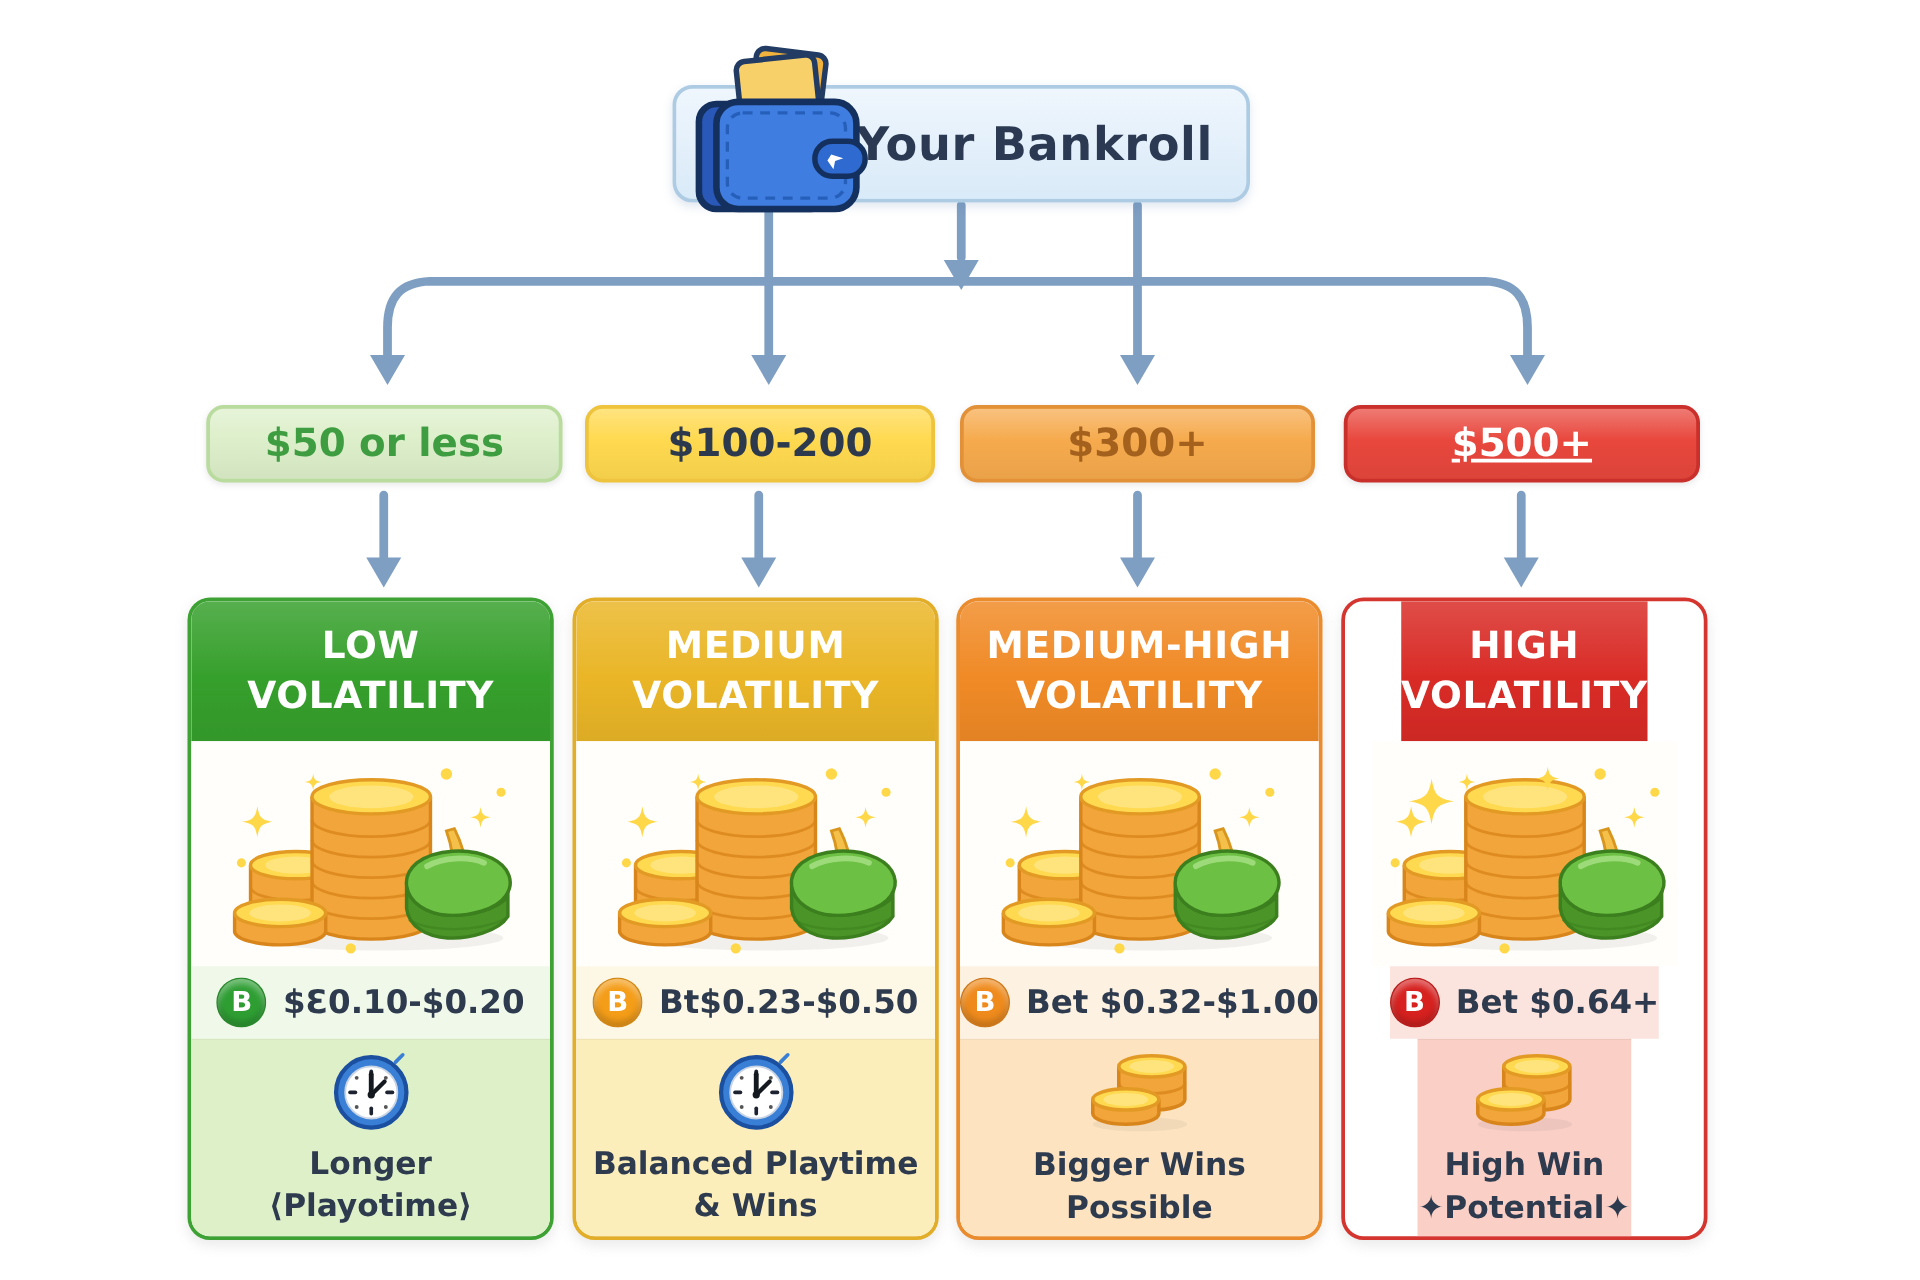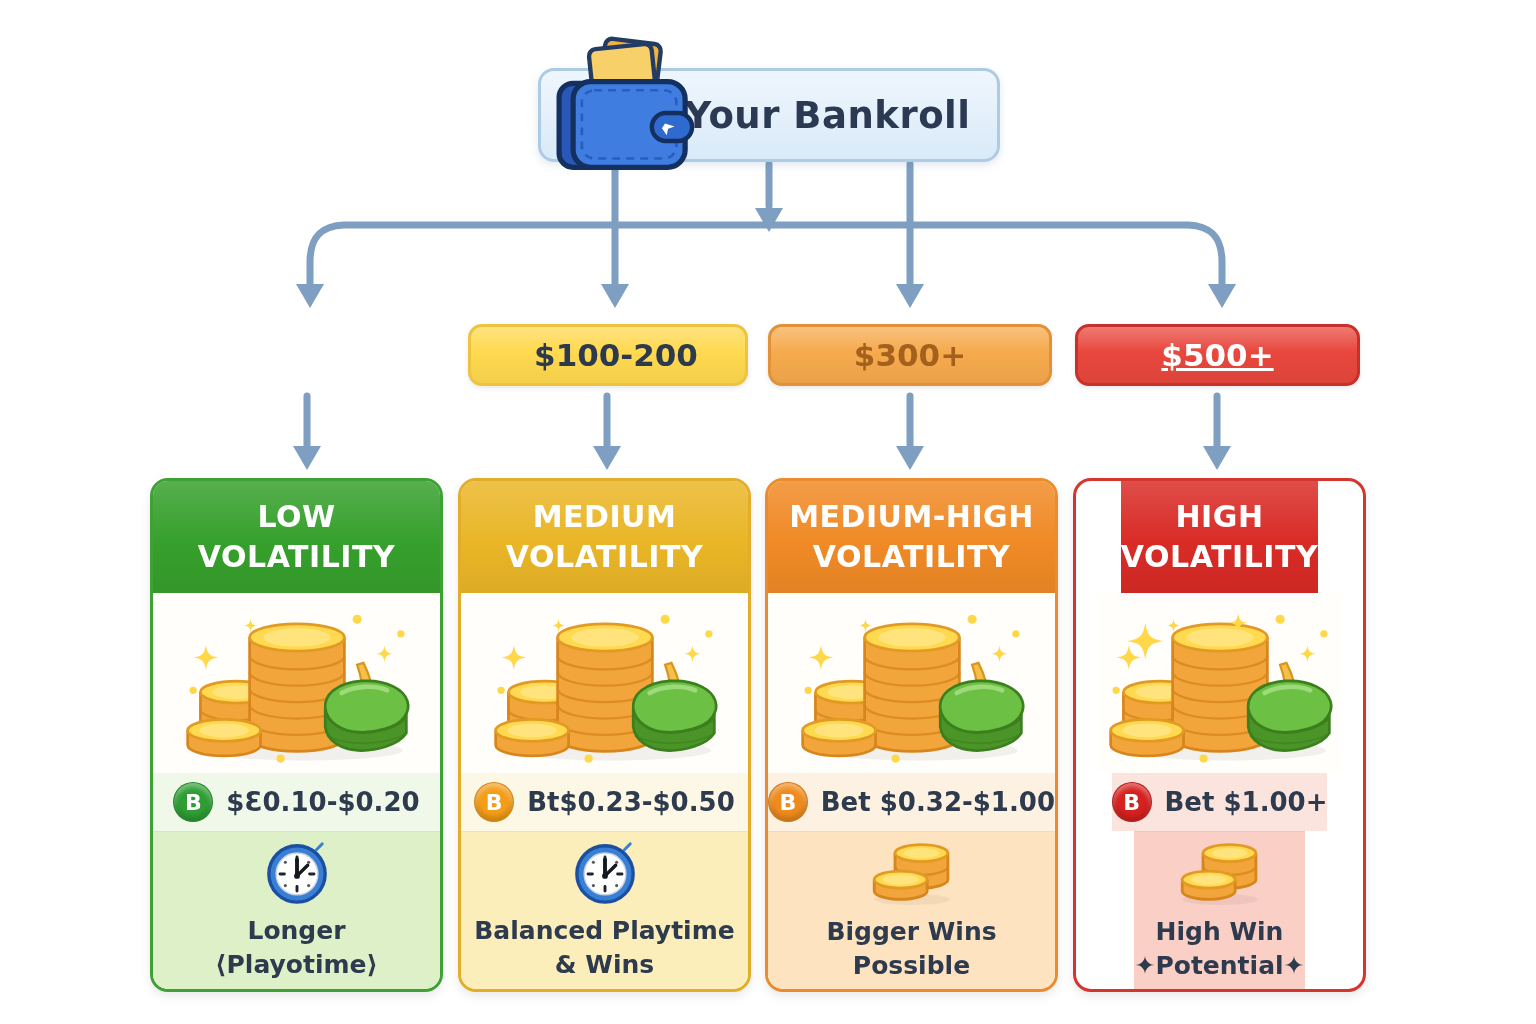--- a/index.html
+++ b/index.html
@@ -188,20 +188,23 @@
     </g>
   </svg>
 
   <div class="bankroll-box" style="--bk1: #eff6fd; --bk2: #d9eaf8; --bk-border: #aecbe4;">
     <span class="bankroll-title">Your Bankroll</span>
   </div>
   <svg class="wallet" viewBox="0 0 170 160">
       <use href="#sym-wallet"></use>
     </svg>
 
+  <div class="tier tier-1" style="background-color: rgb(221, 239, 202); border-color: rgb(185, 220, 158); color: rgb(63, 157, 65);">
+    <span>$50 or less</span>
+  </div>
   <div class="tier tier-2" style="background-color: rgb(255, 217, 79); border-color: rgb(238, 195, 61); color: rgb(45, 58, 78);">
     <span>$100-200</span>
   </div>
   <div class="tier tier-3" style="background-color: rgb(246, 170, 77); border-color: rgb(226, 145, 56); color: rgb(163, 97, 29);">
     <span>$300+</span>
   </div>
   <div class="tier tier-4" style="background-color: rgb(232, 71, 61); border-color: rgb(201, 48, 43); color: rgb(255, 255, 255); text-decoration: underline;">
     <span>$500+</span>
   </div>
 
@@ -287,21 +290,21 @@
     </div>
     <div class="card-illustration">
       <svg viewBox="0 0 260 180">
         <use href="#sym-pile"></use>
         <use href="#star4" transform="translate(48,44) scale(1.55)"></use>
         <use href="#star4" transform="translate(150,24) scale(0.8)"></use>
       </svg>
     </div>
     <div class="card-bet">
       <span class="badge">B</span>
-      <span class="bet-label">Bet $1.00+</span>
+      <span class="bet-label">Bet $0.64+</span>
     </div>
     <div class="card-panel">
       <svg class="panel-icon-coins" viewBox="0 0 96 72">
           <use href="#sym-coins-small"></use>
         </svg>
       <div class="desc">
         <div>High Win</div>
         <div>✦Potential✦</div>
       </div>
     </div>

